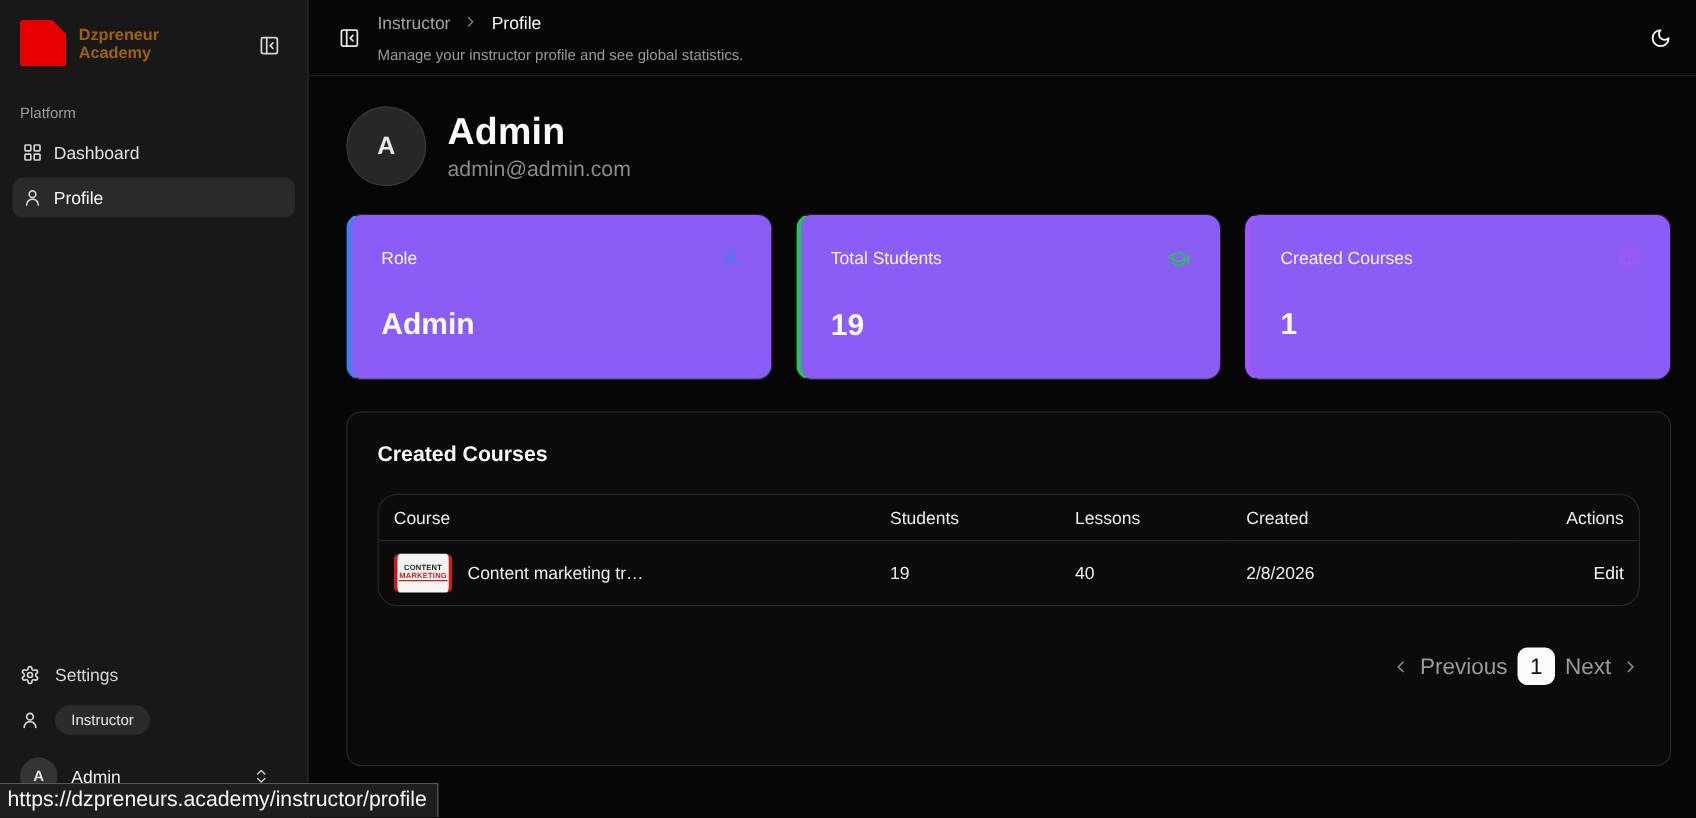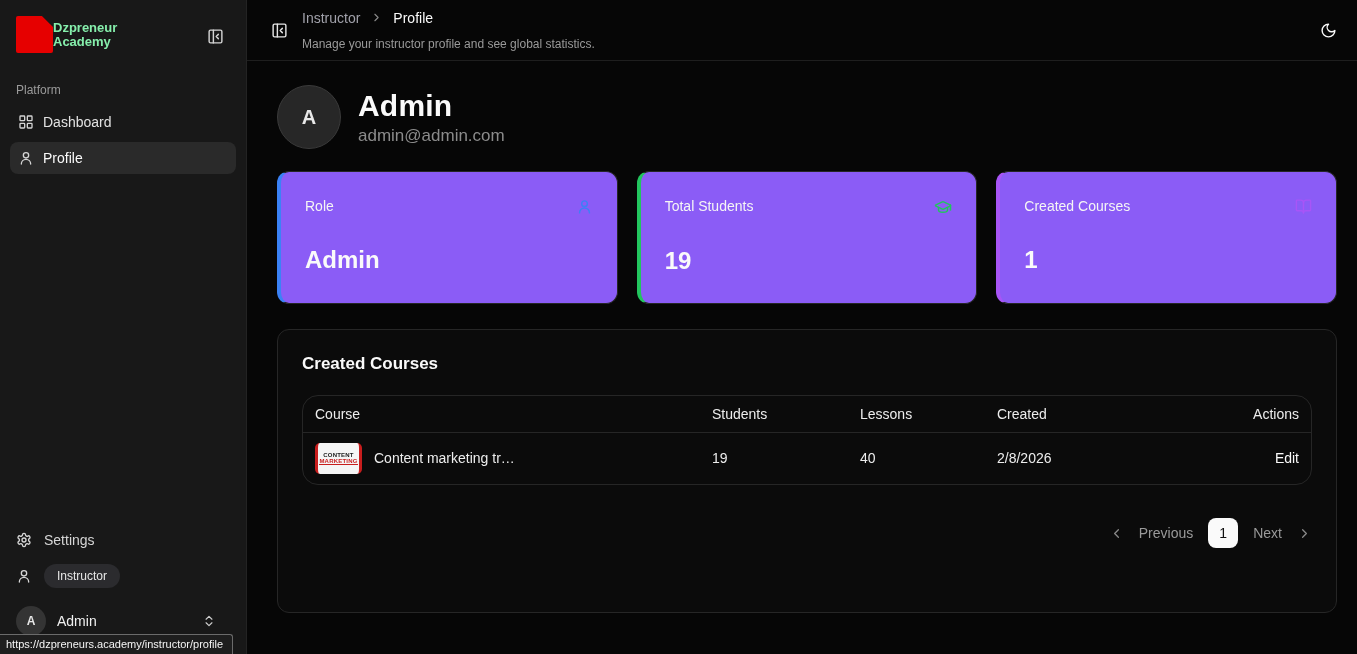--- a/index.html
+++ b/index.html
@@ -8,21 +8,21 @@
 
   svg.ic { display:block; fill:none; stroke:currentColor; stroke-width:2;
     stroke-linecap:round; stroke-linejoin:round; }
 
   
   .sidebar { position:fixed; left:0; top:0; width:247px; height:654px;
     background:#181818; border-right:1px solid #232323; z-index:5; }
   .brand-row { display:flex; align-items:center; padding:16px 16px 0 16px; position:relative; }
   .logo { width:37px; height:37px; border-radius:2px;
     clip-path:polygon(0 0, 70% 0, 100% 30%, 100% 100%, 0 100%); flex:none; }
-  .brand-text { font-size:13px; font-weight:bold; line-height:14px; color:#86efac; }
+  .brand-text { margin-left:10px; font-size:13px; font-weight:bold; line-height:14px; color:#a16207; }
   .collapse-btn { position:absolute; right:22px; top:28px; color:#d4d4d4; cursor:pointer; }
   .section-label { margin:30px 16px 9px 16px; font-size:12px; color:#9a9a9a; }
   .nav { padding:0 10px; }
   .nav-item { display:flex; align-items:center; gap:9px; height:32px; padding:0 8px;
     border-radius:8px; margin-bottom:4px; font-size:14px; color:#e2e2e2; cursor:pointer; }
   .nav-item.active { background:#2a2a2a; color:#fafafa; }
   .nav-item .ni-icon { color:#d4d4d4; }
   .sb-footer { position:absolute; left:0; bottom:10px; width:100%; }
   .sbf-row { display:flex; align-items:center; gap:12px; padding:8px 16px; font-size:14px;
     color:#d6d6d6; cursor:pointer; }
@@ -76,29 +76,29 @@
   .col-actions { width:98px; text-align:right; }
   .course-cell { display:flex; align-items:center; gap:12px; }
   .thumb { width:47px; height:31px; background:#f5f5f5; border-radius:5px; flex:none;
     display:flex; flex-direction:column; align-items:center; justify-content:center;
     border-left:3px solid #c81d1d; border-right:3px solid #c81d1d; overflow:hidden; }
   .thumb .t1 { font-size:6px; font-weight:bold; color:#1a1a1a; letter-spacing:.2px; }
   .thumb .t2 { font-size:6px; font-weight:bold; color:#c81d1d; letter-spacing:.2px;
     border-bottom:1px solid #c81d1d; }
   .edit-link { color:#fafafa; cursor:pointer; }
 
-  .pagination { display:flex; align-items:center; justify-content:flex-end; gap:15px;
-    margin-top:33px; font-size:14px; color:#9a9a9a; }
+  .pagination { display:flex; align-items:center; justify-content:flex-end; gap:8px;
+    margin-top:33px; font-size:18px; color:#9a9a9a; }
   .pg-chevron { color:#8a8a8a; cursor:pointer; display:flex; }
   .pg-label { cursor:pointer; }
   .pg-page { width:30px; height:30px; background:#fafafa; color:#111; border-radius:8px;
     display:flex; align-items:center; justify-content:center; font-weight:500; cursor:pointer; }
 
   .statusbar { position:fixed; left:0; bottom:0; background:#1e1e1e; color:#f5f5f5;
-    font-size:11px; padding:3px 9px 4px 6px; border:1px solid #6b6b6b;
+    font-size:17px; padding:3px 9px 4px 6px; border:1px solid #6b6b6b;
     border-left:none; border-bottom:none; border-top-right-radius:3px; z-index:10; }
 </style>
 </head>
 <body>
 
 <aside class="sidebar">
   <div class="brand-row">
     <div class="logo" style="background-color: rgb(230, 0, 0);"></div>
     <div class="brand-text">
       <div>Dzpreneur</div>

